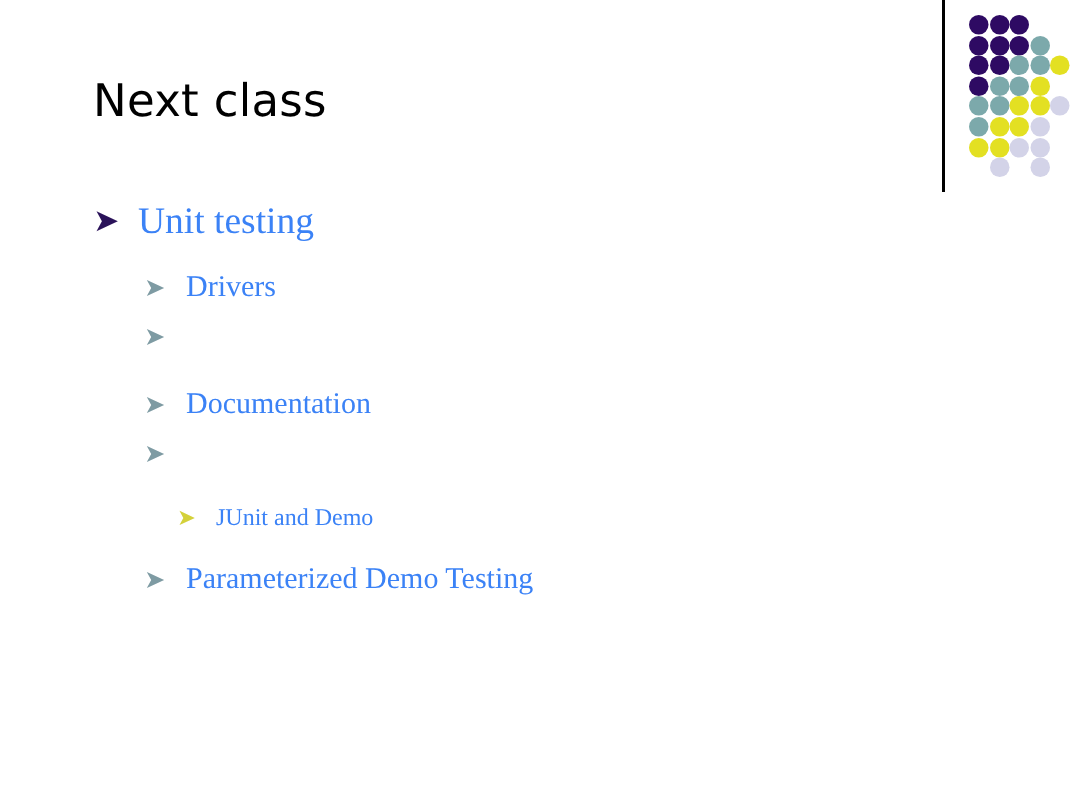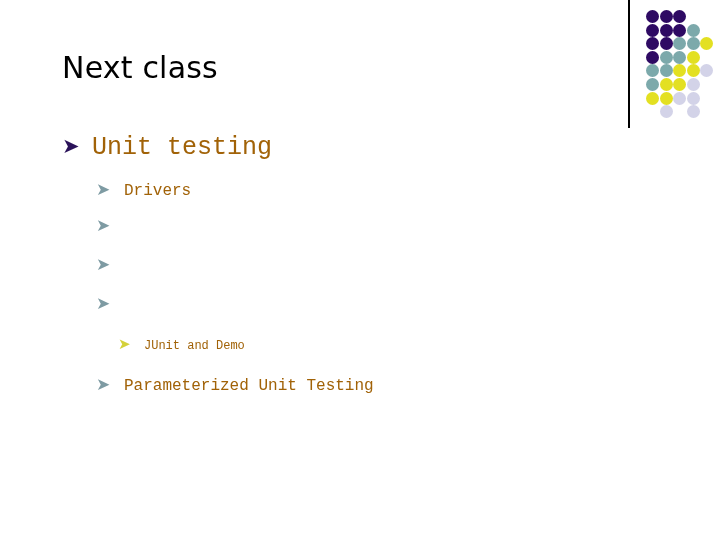--- a/index.html
+++ b/index.html
@@ -84,22 +84,22 @@
   }
   .bullet-mark {
     flex: 0 0 auto;
     font-family: "DejaVu Sans", sans-serif;
     font-weight: 700;
     line-height: 1;
     user-select: none;
   }
   .bullet-text {
     flex: 0 1 auto;
-    color: #a16207;
-    font-family: Liberation Mono, monospace;
+    color: #3b82f6;
+    font-family: Liberation Serif, serif;
     white-space: nowrap;
   }
 
   
   .lvl1 { padding-left: 62px; height: 46px; }
   .lvl1 .bullet-mark {
     font-size: 21px;
     color: #2a1259;
     width: 30px;
   }
@@ -111,33 +111,33 @@
   }
 
   
   .lvl2 { padding-left: 96px; height: 39px; }
   .lvl2 .bullet-mark {
     font-size: 17px;
     color: #7e9ba3;
     width: 28px;
   }
   .lvl2 .bullet-text {
-    font-size: 16px;
+    font-size: 20px;
     line-height: 26px;
   }
 
   
   .lvl3 { padding-left: 118px; height: 39px; }
   .lvl3 .bullet-mark {
     font-size: 15px;
     color: #d4d13a;
     width: 26px;
   }
   .lvl3 .bullet-text {
-    font-size: 12px;
+    font-size: 16px;
     line-height: 24px;
   }
 </style>
 </head>
 <body>
 
 <div class="slide">
 
   <div class="deco">
     <div class="deco-rule"></div>
@@ -185,27 +185,28 @@
       </div>
       <div class="bullet-row lvl2">
         <span class="bullet-mark">➤</span>
         <span class="bullet-text">Drivers</span>
       </div>
       <div class="bullet-row lvl2">
         <span class="bullet-mark">➤</span>
       </div>
       <div class="bullet-row lvl2">
         <span class="bullet-mark">➤</span>
+        <span class="bullet-text">Documentation</span>
       </div>
       <div class="bullet-row lvl2">
         <span class="bullet-mark">➤</span>
       </div>
       <div class="bullet-row lvl3">
         <span class="bullet-mark">➤</span>
         <span class="bullet-text">JUnit and Demo</span>
       </div>
       <div class="bullet-row lvl2">
         <span class="bullet-mark">➤</span>
-        <span class="bullet-text">Parameterized Unit Testing</span>
+        <span class="bullet-text">Parameterized Demo Testing</span>
       </div>
     </div>
 
 </div>
 
 </body></html>

